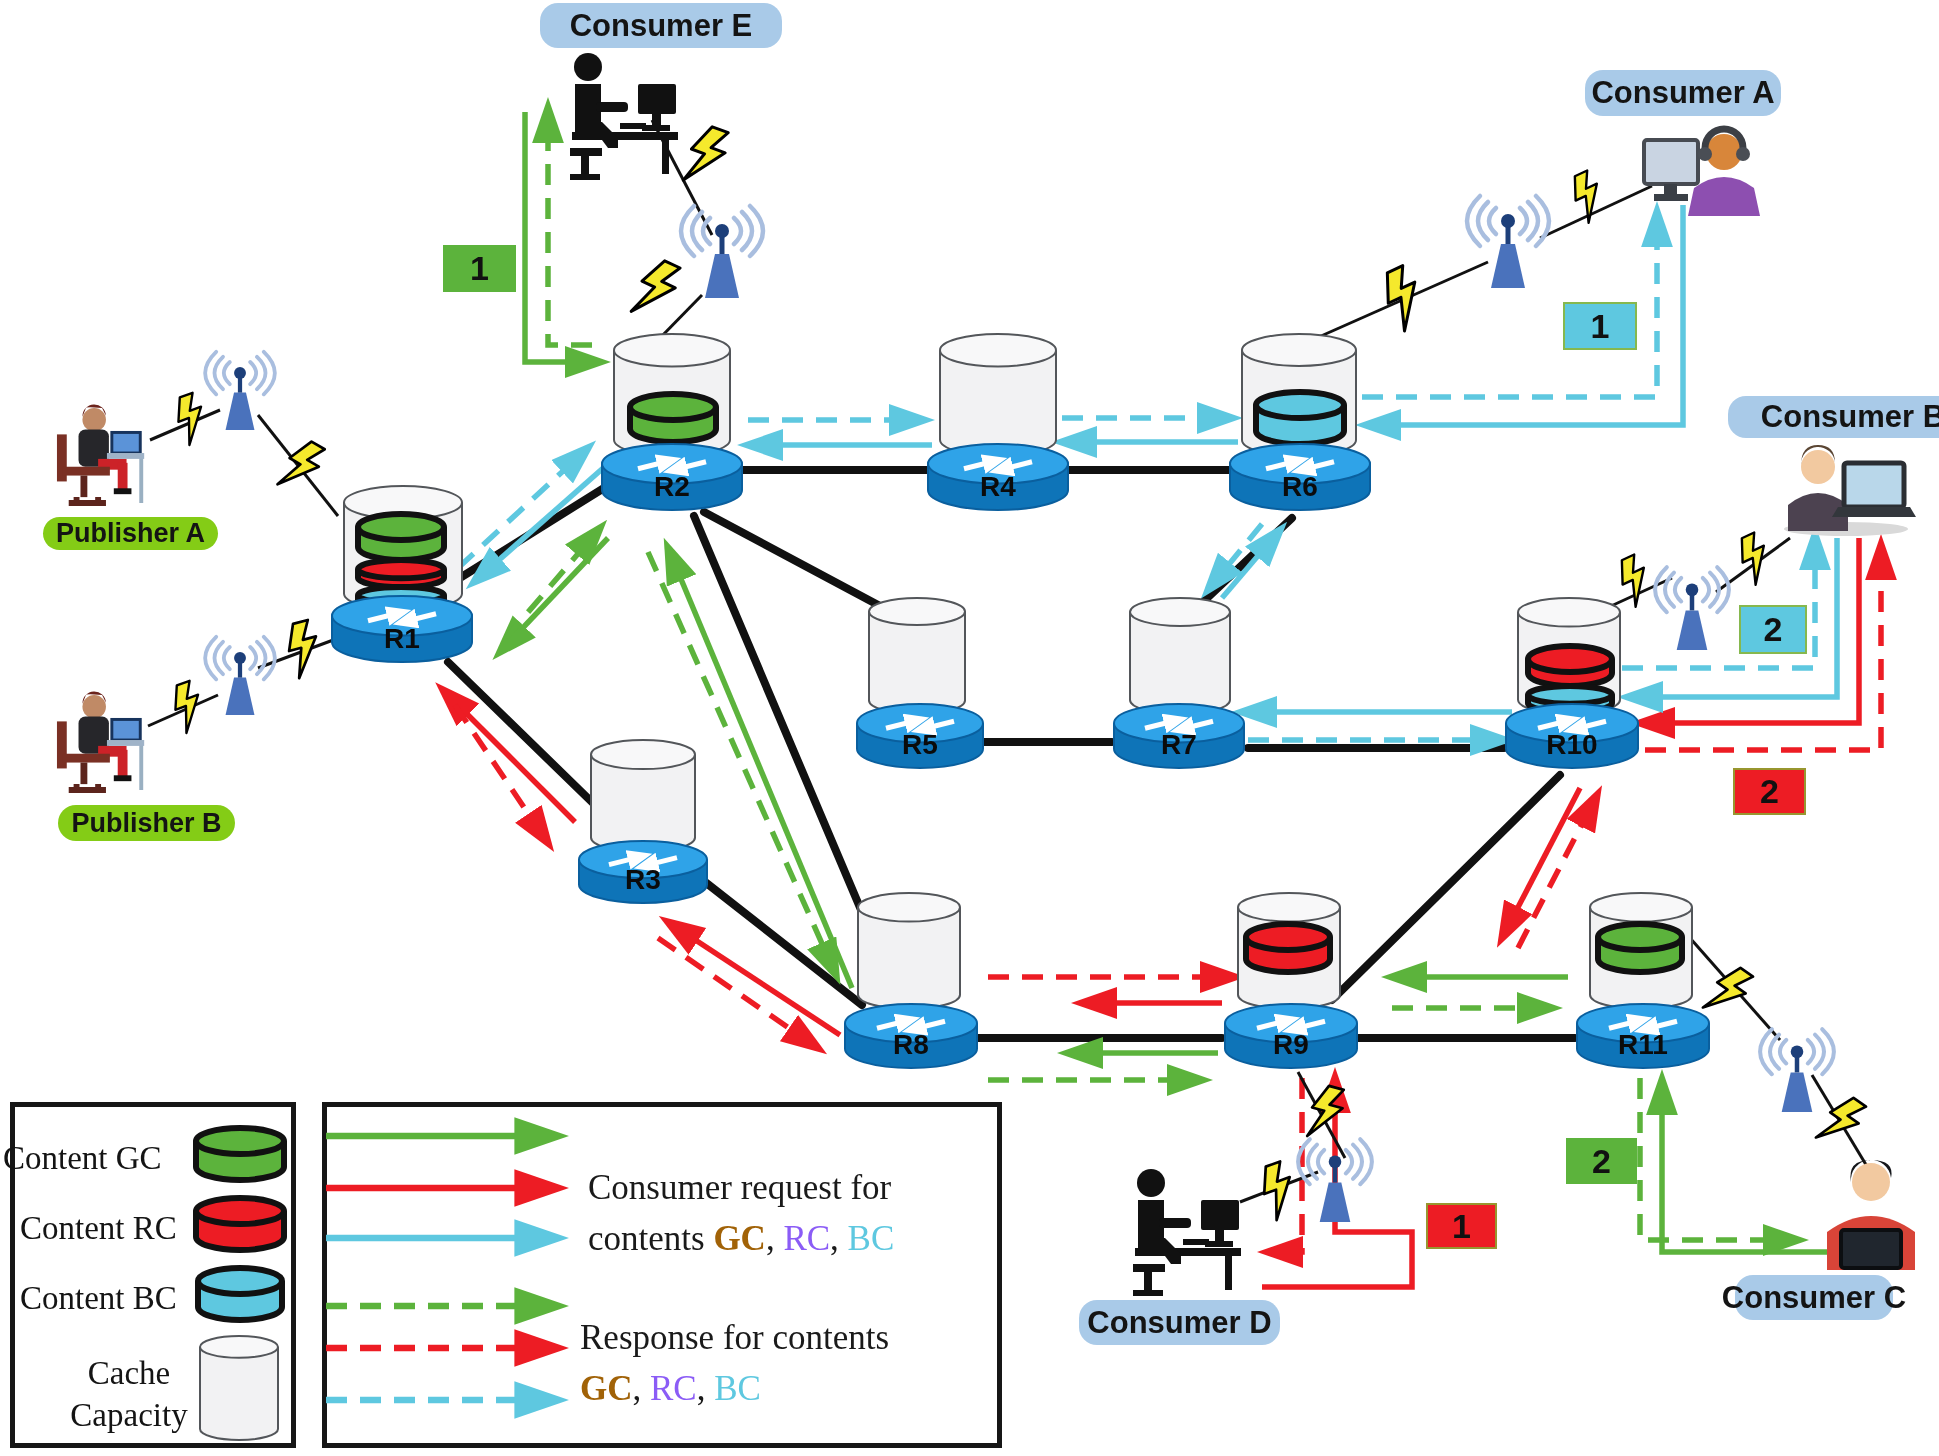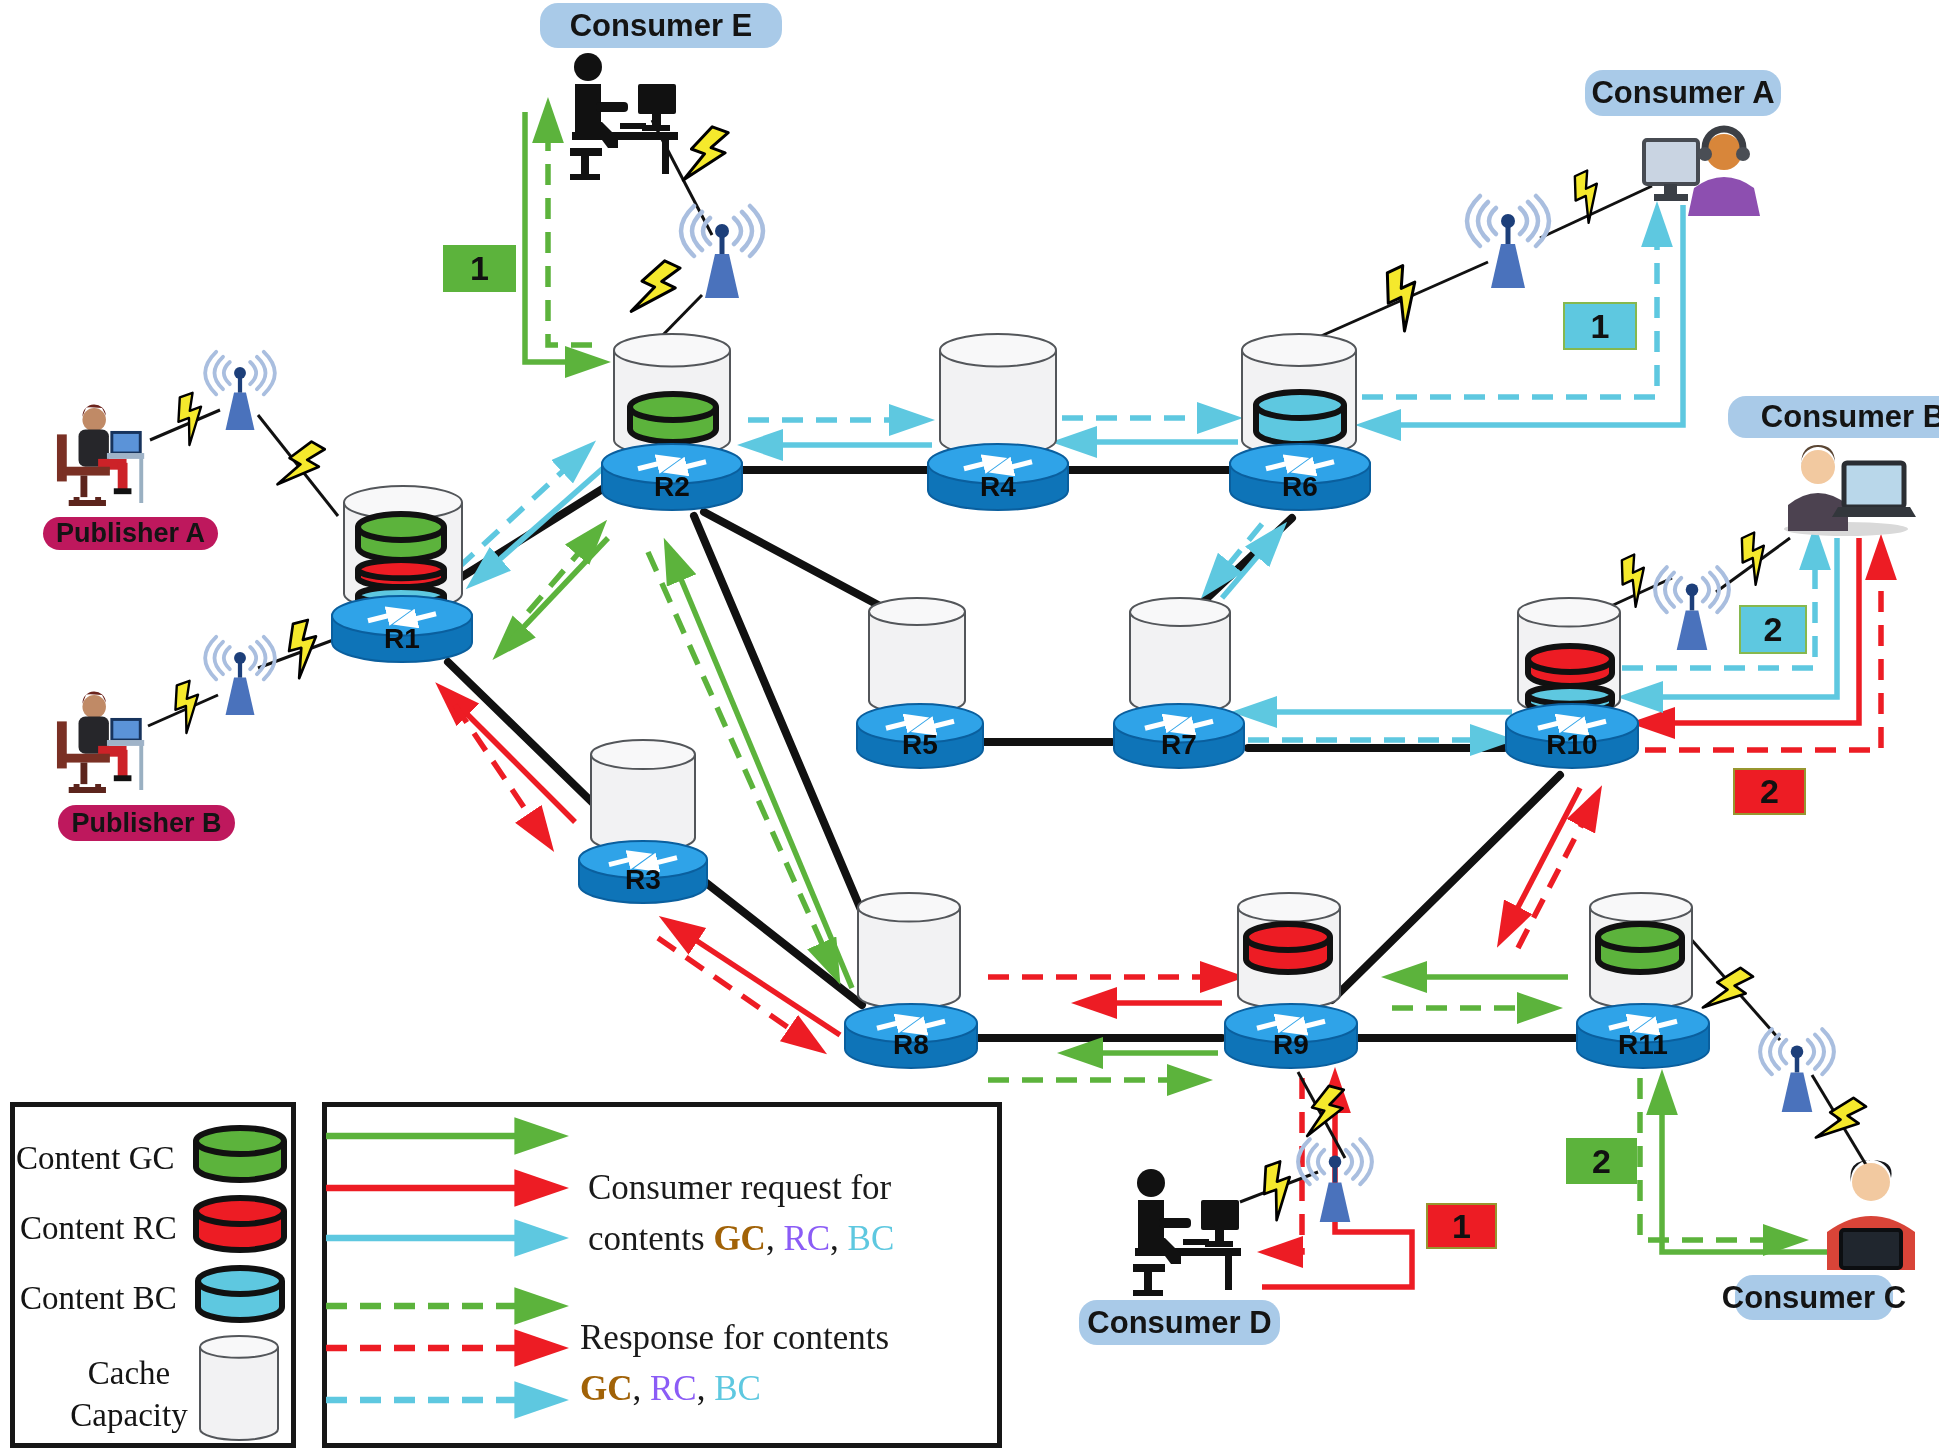--- a/index.html
+++ b/index.html
@@ -2,21 +2,21 @@
 <html><head>
 <meta charset="utf-8">
 <style>
   html,body{margin:0;padding:0;background:#fff;}
   #canvas{position:relative;width:1939px;height:1456px;background:#fff;overflow:hidden;
           font-family:"Liberation Sans",sans-serif;}
   #scene{position:absolute;left:0;top:0;z-index:2;}
   .chip{position:absolute;z-index:3;display:flex;align-items:center;justify-content:center;
         font-weight:bold;color:#141414;white-space:nowrap;border-radius:18px;}
   .chip.blue{background:#a9cae8;font-size:31px;}
-  .chip.gray{background:#be185d;font-size:27px;}
+  .chip.gray{background:#84cc16;font-size:27px;}
   .badge{position:absolute;z-index:3;display:flex;align-items:center;justify-content:center;
          font-weight:bold;font-size:34px;color:#111;}
   .lgbox{position:absolute;z-index:1;background:#fff;border:5px solid #161616;box-sizing:border-box;}
   .lg-label{position:absolute;z-index:3;font-family:"Liberation Serif",serif;font-size:33px;
             color:#141414;display:flex;align-items:center;}
   .lg-label.center{justify-content:center;text-align:center;line-height:42px;padding-left:25px;}
   .lg2t{position:absolute;z-index:3;font-family:"Liberation Serif",serif;font-size:35px;
         color:#1a1a1a;line-height:51px;white-space:nowrap;}
   .tok-gc{color:#a16207;font-weight:bold;} .tok-rc{color:#8b5cf6;} .tok-bc{color:#5ec8e0;}
 </style>
@@ -366,17 +366,17 @@
     <div class="chip blue" style="left: 1735px; top: 1275px; width: 158px; height: 45px;">Consumer C</div>
     <div class="chip blue" style="left: 1079px; top: 1300px; width: 201px; height: 45px;">Consumer D</div>
     <div class="chip gray" style="left: 43px; top: 517px; width: 175px; height: 33px;">Publisher A</div>
     <div class="chip gray" style="left: 58px; top: 805px; width: 177px; height: 36px; text-align: right;">Publisher B</div>
     <div class="badge" style="left: 443px; top: 245px; width: 69px; height: 43px; background: rgb(92, 179, 60); border: 2px solid rgb(92, 179, 60);">1</div>
     <div class="badge" style="left: 1563px; top: 302px; width: 70px; height: 44px; background: rgb(94, 200, 224); border: 2px solid rgb(134, 184, 78);">1</div>
     <div class="badge" style="left: 1739px; top: 605px; width: 64px; height: 45px; background: rgb(94, 200, 224); border: 2px solid rgb(134, 184, 78);">2</div>
     <div class="badge" style="left: 1733px; top: 768px; width: 69px; height: 43px; background: rgb(237, 28, 36); border: 2px solid rgb(152, 150, 47);">2</div>
     <div class="badge" style="left: 1426px; top: 1203px; width: 67px; height: 42px; background: rgb(237, 28, 36); border: 2px solid rgb(152, 150, 47);">1</div>
     <div class="badge" style="left: 1566px; top: 1138px; width: 67px; height: 42px; background: rgb(92, 179, 60); border: 2px solid rgb(92, 179, 60);">2</div>
-    <div class="lg-label" style="left: 16px; top: 1136px; width: 172px; height: 44px;">Content GC</div>
+    <div class="lg-label" style="left: 3px; top: 1136px; width: 172px; height: 44px;">Content GC</div>
     <div class="lg-label" style="left: 20px; top: 1206px; width: 172px; height: 44px;">Content RC</div>
     <div class="lg-label" style="left: 20px; top: 1276px; width: 172px; height: 44px;">Content BC</div>
     <div class="lg-label center" style="left: 16px; top: 1352px; width: 176px; height: 84px;">Cache Capacity</div>
   </div>
 
 </body></html>

